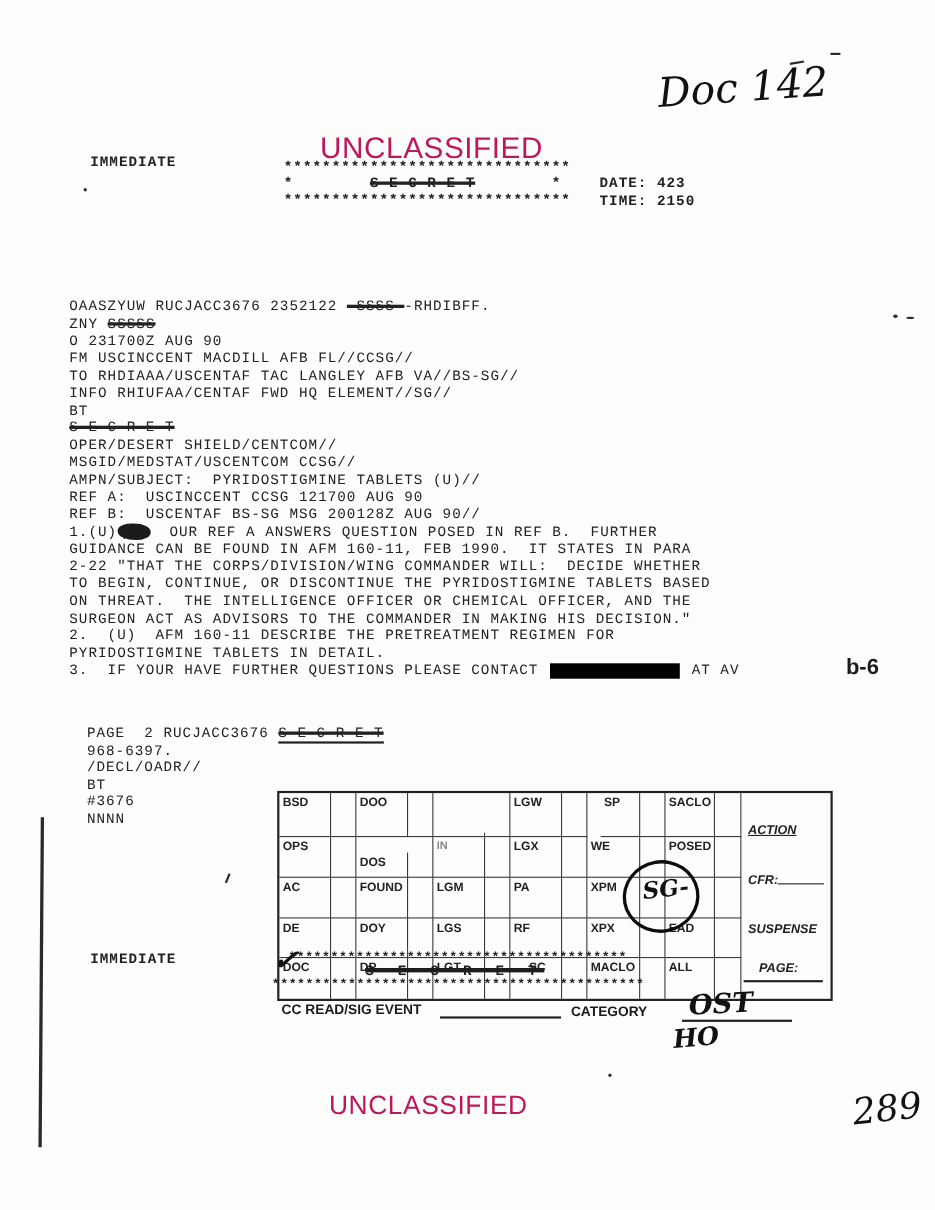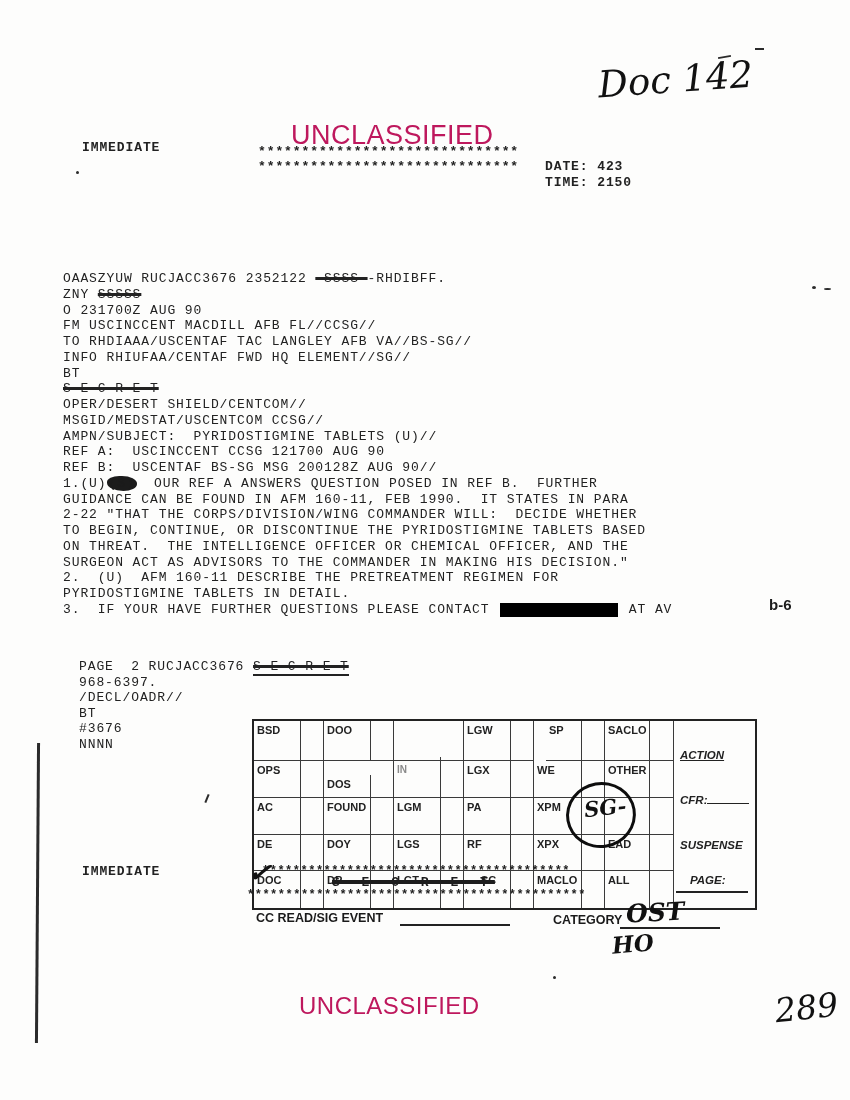--- a/index.html
+++ b/index.html
@@ -47,27 +47,27 @@
 <body>
 
 <div class="page">
 
   <div class="abs hand" style="left:598px;top:58px;font-size:37px;transform:rotate(-4deg);">Doc 142</div>
 
   <div class="abs big-class" style="left:291px;top:120px;font-size:27px;">UNCLASSIFIED</div>
 
   <div class="abs mono" style="left:82px;top:140px;font-weight:bold;">IMMEDIATE</div>
 
-  <div class="abs mono" style="left:258px;top:144px;font-weight:bold;"><div class="bline"><span class="">******************************</span></div><div class="bline"><span class="">******************************</span></div></div>
+  <div class="abs mono" style="left:258px;top:144px;font-weight:bold;"><div class="bline"><span class="">******************************</span></div><div class="bline"><span class="">*        </span><span class="strike">S E C R E T</span><span class="">        *</span></div><div class="bline"><span class="">******************************</span></div></div>
   <div class="abs mono" style="left:545px;top:159px;font-weight:bold;">DATE: 423</div>
   <div class="abs mono" style="left:545px;top:175px;font-weight:bold;">TIME: 2150</div>
 
   <div class="abs mono" style="left:63px;top:271px;"><div class="mline"><span class="">OAASZYUW RUCJACC3676 2352122 </span><span class="strike">-SSSS-</span><span class="">-RHDIBFF.</span></div><div class="mline"><span class="">ZNY </span><span class="strike">SSSSS</span></div><div class="mline"><span class="">O 231700Z AUG 90</span></div><div class="mline"><span class="">FM USCINCCENT MACDILL AFB FL//CCSG//</span></div><div class="mline"><span class="">TO RHDIAAA/USCENTAF TAC LANGLEY AFB VA//BS-SG//</span></div><div class="mline"><span class="">INFO RHIUFAA/CENTAF FWD HQ ELEMENT//SG//</span></div><div class="mline"><span class="">BT</span></div><div class="mline"><span class="strike">S E C R E T</span></div><div class="mline"><span class="">OPER/DESERT SHIELD/CENTCOM//</span></div><div class="mline"><span class="">MSGID/MEDSTAT/USCENTCOM CCSG//</span></div><div class="mline"><span class="">AMPN/SUBJECT:  PYRIDOSTIGMINE TABLETS (U)//</span></div><div class="mline"><span class="">REF A:  USCINCCENT CCSG 121700 AUG 90</span></div><div class="mline"><span class="">REF B:  USCENTAF BS-SG MSG 200128Z AUG 90//</span></div><div class="mline"><span class="">1.(U)</span><span class="scribble">(S)</span><span class="">  OUR REF A ANSWERS QUESTION POSED IN REF B.  FURTHER</span></div><div class="mline"><span class="">GUIDANCE CAN BE FOUND IN AFM 160-11, FEB 1990.  IT STATES IN PARA</span></div><div class="mline"><span class="">2-22 "THAT THE CORPS/DIVISION/WING COMMANDER WILL:  DECIDE WHETHER</span></div><div class="mline"><span class="">TO BEGIN, CONTINUE, OR DISCONTINUE THE PYRIDOSTIGMINE TABLETS BASED</span></div><div class="mline"><span class="">ON THREAT.  THE INTELLIGENCE OFFICER OR CHEMICAL OFFICER, AND THE</span></div><div class="mline"><span class="">SURGEON ACT AS ADVISORS TO THE COMMANDER IN MAKING HIS DECISION."</span></div><div class="mline"><span class="">2.  (U)  AFM 160-11 DESCRIBE THE PRETREATMENT REGIMEN FOR</span></div><div class="mline"><span class="">PYRIDOSTIGMINE TABLETS IN DETAIL.</span></div><div class="mline"><span class="">3.  IF YOUR HAVE FURTHER QUESTIONS PLEASE CONTACT </span><span class="redact"></span><span class=""> AT AV</span></div></div>
 
-  <div class="abs" style="left:769px;top:596px;font-size:15px;font-weight:bold;">b-6</div>
+  <div class="abs" style="left:769px;top:596px;font-size:20px;font-weight:bold;">b-6</div>
 
   <div class="abs mono" style="left:79px;top:659px;"><div class="p2line"><span class="">PAGE  2 RUCJACC3676 </span><span class="strike uline">S E C R E T</span></div><div class="p2line"><span class="">968-6397.</span></div><div class="p2line"><span class="">/DECL/OADR//</span></div><div class="p2line"><span class="">BT</span></div><div class="p2line"><span class="">#3676</span></div><div class="p2line"><span class="">NNNN</span></div></div>
 
   <div class="abs mono" style="left:82px;top:864px;font-weight:bold;">IMMEDIATE</div>
 
   <div class="rt">
       <div class="rt-cell" style="grid-area: 1 / 1;">BSD</div>
       <div class="rt-cell chk" style="grid-area: 1 / 2;"></div>
       <div class="rt-cell" style="grid-area: 1 / 3;">DOO</div>
       <div class="rt-cell chk" style="grid-area: 1 / 4;"></div>
@@ -82,21 +82,21 @@
       <div class="rt-cell" style="grid-area: 2 / 1;">OPS</div>
       <div class="rt-cell chk" style="grid-area: 2 / 2;"></div>
       <div class="rt-cell" style="grid-area: 2 / 3; margin-top: 14px;">DOS</div>
       <div class="rt-cell chk" style="grid-area: 2 / 4;"></div>
       <div class="rt-cell faint" style="grid-area: 2 / 5;">IN</div>
       <div class="rt-cell chk" style="grid-area: 2 / 6;"></div>
       <div class="rt-cell" style="grid-area: 2 / 7;">LGX</div>
       <div class="rt-cell chk" style="grid-area: 2 / 8;"></div>
       <div class="rt-cell" style="grid-area: 2 / 9;">WE</div>
       <div class="rt-cell chk" style="grid-area: 2 / 10;"></div>
-      <div class="rt-cell" style="grid-area: 2 / 11;">OTHER</div>
+      <div class="rt-cell" style="grid-area: 2 / 11;">POSED</div>
       <div class="rt-cell chk" style="grid-area: 2 / 12;"></div>
       <div class="rt-cell" style="grid-area: 3 / 1;">AC</div>
       <div class="rt-cell chk" style="grid-area: 3 / 2;"></div>
       <div class="rt-cell" style="grid-area: 3 / 3;">FOUND</div>
       <div class="rt-cell chk" style="grid-area: 3 / 4;"></div>
       <div class="rt-cell" style="grid-area: 3 / 5;">LGM</div>
       <div class="rt-cell chk" style="grid-area: 3 / 6;"></div>
       <div class="rt-cell" style="grid-area: 3 / 7;">PA</div>
       <div class="rt-cell chk" style="grid-area: 3 / 8;"></div>
       <div class="rt-cell" style="grid-area: 3 / 9;">XPM</div>
@@ -140,21 +140,21 @@
   <div class="abs hand" style="left:584px;top:795px;font-size:21px;font-weight:bold;transform:rotate(-6deg);">SG-</div>
 
   <div class="abs hand" style="left:248px;top:856px;font-size:28px;font-weight:bold;transform:rotate(6deg);">✓</div>
 
   <div class="abs star-overlay" style="left:262px;top:864px;">****************************************</div>
   <div class="abs secret-overlay" style="left:332px;top:875px;">S E C R E T</div>
   <div class="abs star-overlay" style="left:247px;top:888px;">********************************************</div>
 
   <div class="abs ccline" style="left:256px;top:911px;">CC READ/SIG EVENT</div>
   <div class="abs" style="left:400px;top:924px;width:110px;border-bottom:2px solid #222;"></div>
-  <div class="abs ccline" style="left:553px;top:913px;">CATEGORY</div>
+  <div class="abs ccline" style="left:519px;top:913px;">CATEGORY</div>
   <div class="abs hand" style="left:626px;top:898px;font-size:25px;font-weight:bold;transform:rotate(-3deg);">OST</div>
   <div class="abs" style="left:620px;top:927px;width:100px;border-bottom:2.5px solid #222;"></div>
 
   <div class="abs hand" style="left:612px;top:930px;font-size:23px;font-weight:bold;transform:rotate(-5deg);">HO</div>
 
 
   <div class="abs big-class" style="left:299px;top:992px;font-size:24px;">UNCLASSIFIED</div>
 
   <div class="abs hand" style="left:775px;top:988px;font-size:33px;transform:rotate(-6deg);">289</div>
 

